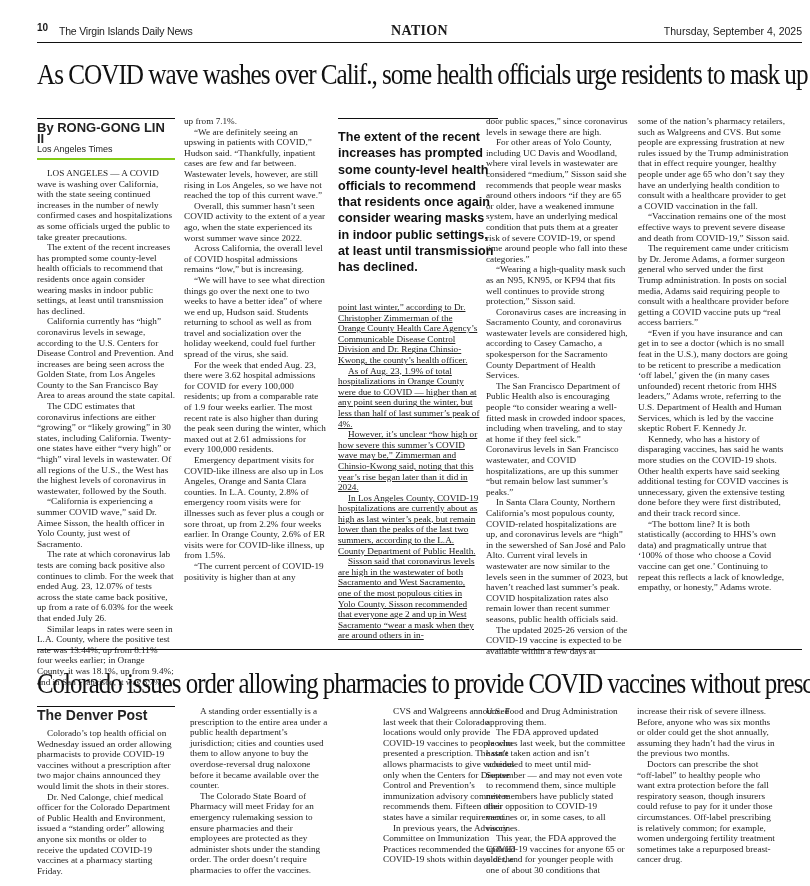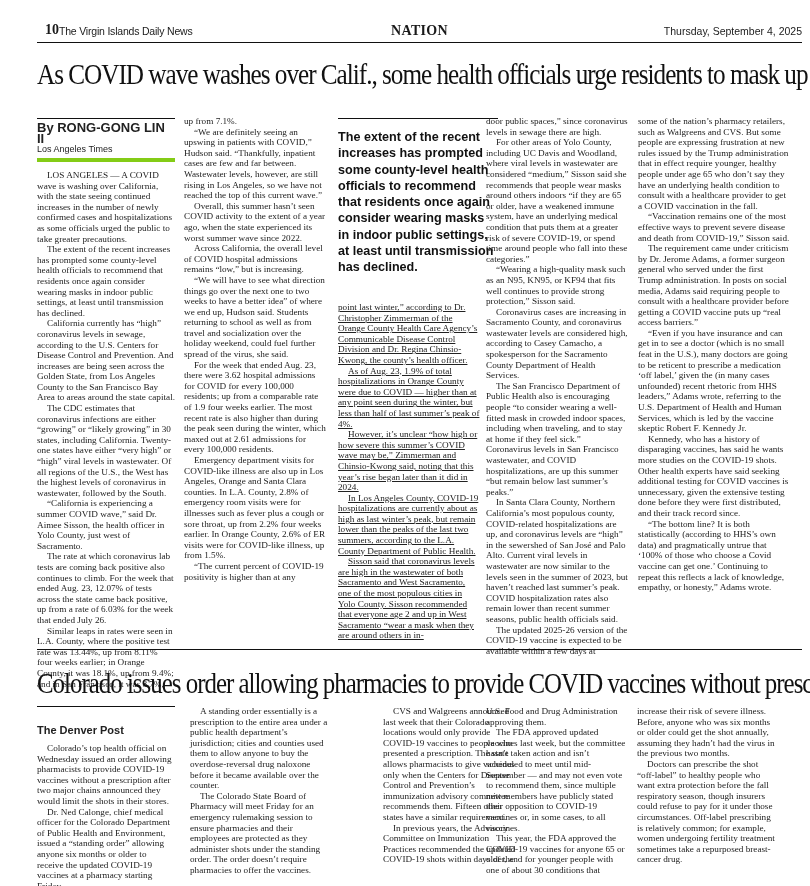--- a/index.html
+++ b/index.html
@@ -1,41 +1,41 @@
 <!DOCTYPE html>
 <html><head>
 <meta charset="utf-8">
 <style>
   html, body { margin:0; padding:0; background:#ffffff; }
   body { width:810px; height:886px; overflow:hidden; position:relative; color:#1a1a1a; }
   .page { position:absolute; left:37px; top:0; width:765px; }
 
   .folio { position:absolute; left:0; top:24px; width:765px; height:18px; border-bottom:1.4px solid #111; }
-  .folio .pnum { position:absolute; left:8px; top:-2px; font-family:Liberation Serif, serif; font-weight:bold; font-size:14px; }
+  .folio .pnum { position:absolute; left:0; top:-2px; font-family:Liberation Sans, sans-serif; font-weight:bold; font-size:10px; }
   .folio .paper { position:absolute; left:22px; top:1px; font-family:"Liberation Sans", sans-serif; font-size:10.5px; letter-spacing:-0.2px; }
   .folio .section { position:absolute; left:0; width:765px; top:-1px; text-align:center; font-family:"Liberation Serif", serif; font-weight:bold; font-size:14px; letter-spacing:0.3px; pointer-events:none; }
   .folio .date { position:absolute; right:0; top:1px; font-family:"Liberation Sans", sans-serif; font-size:10.5px; }
 
   .headline { position:absolute; left:0; top:56px; width:765px; font-family:"Liberation Serif", serif; font-size:30px; line-height:36px; white-space:nowrap; letter-spacing:-1.2px; transform-origin:left top; transform:scaleX(0.84); color:#111; }
 
   .col { position:absolute; font-family:"Liberation Serif", serif; font-size:9.2px; line-height:10.6px; color:#222; text-align:left; }
   .col p { margin:0; text-indent:10px; }
   .col p.noindent { text-indent:0; }
 
   .byline { border-top:1.4px solid #111; padding-top:3px; margin-bottom:8px; }
   .byline .by { font-family:"Liberation Sans", sans-serif; font-weight:bold; font-size:13px; line-height:11px; }
-  .byline .org { font-family:"Liberation Sans", sans-serif; font-size:9px; line-height:11px; border-bottom:4px solid #84cc16; padding-bottom:3px; }
+  .byline .org { font-family:"Liberation Sans", sans-serif; font-size:9px; line-height:11px; border-bottom:2px solid #84cc16; padding-bottom:3px; }
 
   .pullquote { position:absolute; left:338px; top:118px; width:160px; border-top:1.4px solid #111; padding-top:10px; font-family:"Liberation Sans", sans-serif; font-weight:bold; font-size:12.6px; line-height:16.3px; color:#111; }
 
   .divider { position:absolute; left:0; top:649px; width:765px; height:0; border-top:1.4px solid #111; }
 
   .headline2 { position:absolute; left:0; top:665px; width:765px; font-family:"Liberation Serif", serif; font-size:30px; line-height:36px; white-space:nowrap; letter-spacing:-1.2px; transform-origin:left top; transform:scaleX(0.83); color:#111; }
 
-  .source-tag { border-top:1.4px solid #111; padding-top:18px; margin-bottom:7px; font-family:"Liberation Sans", sans-serif; font-weight:bold; font-size:11px; line-height:11px; }
+  .source-tag { border-top:1.4px solid #111; padding-top:3px; margin-bottom:7px; font-family:"Liberation Sans", sans-serif; font-weight:bold; font-size:14px; line-height:11px; }
 </style>
 </head>
 <body>
 
 <div class="page">
 
   <div class="folio">
     <span class="pnum">10</span>
     <span class="paper">The Virgin Islands Daily News</span>
     <span class="section">NATION</span>

